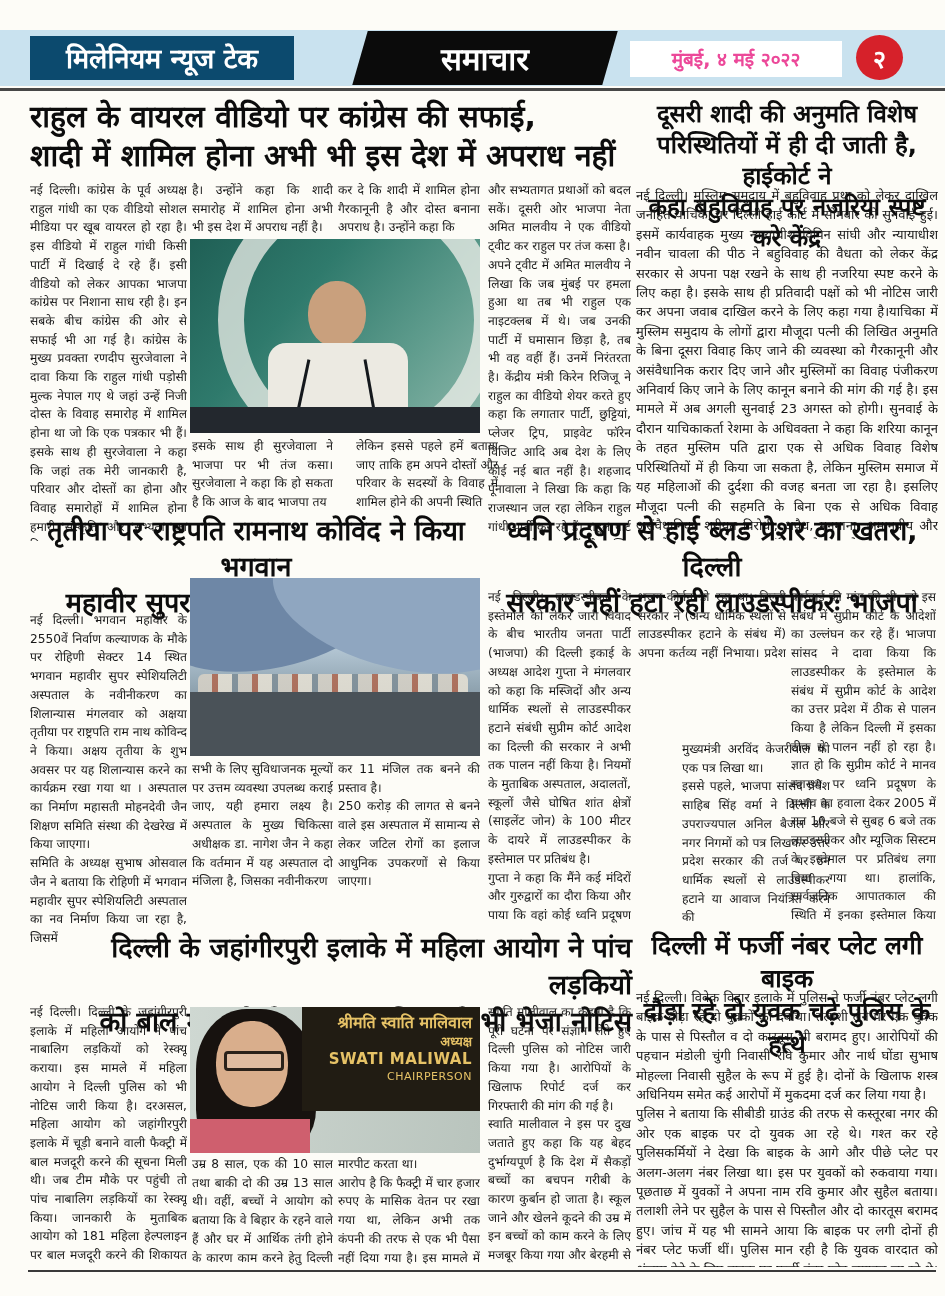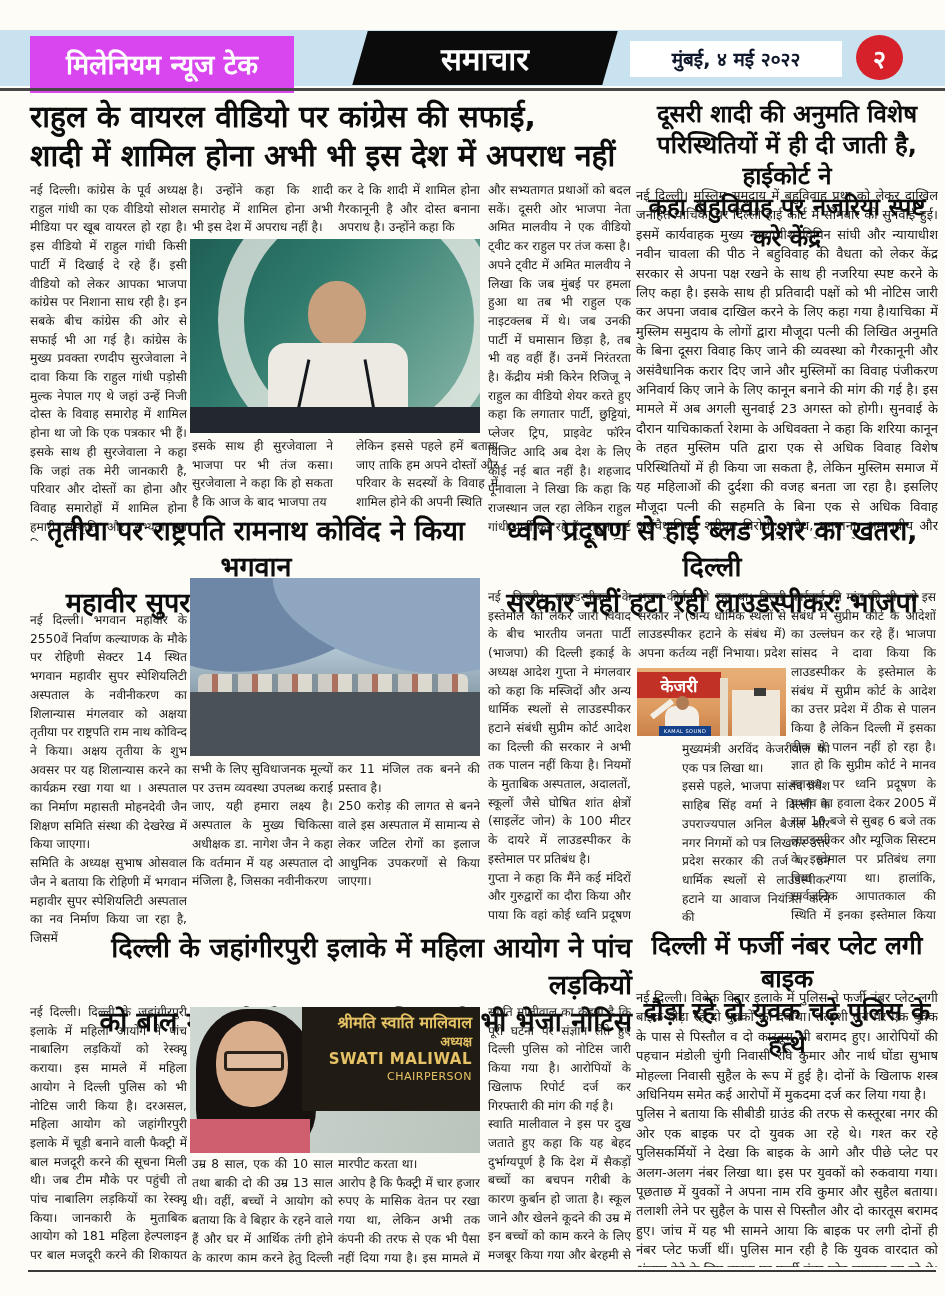--- a/index.html
+++ b/index.html
@@ -1,28 +1,28 @@
 <!DOCTYPE html>
 <html><head>
 <meta charset="utf-8">
 <style>
   html,body{margin:0;padding:0;background:#e9e9e6;}
   .page{position:relative;width:945px;height:1296px;margin:0 auto;background:#fdfcf7;
         font-family:"DejaVu Sans","Liberation Sans",sans-serif;overflow:hidden;}
   
   .mast-band{position:absolute;left:0;top:30px;width:945px;height:56px;background:#c9e2ef;}
-  .brand-box{position:absolute;left:30px;top:36px;width:264px;height:57px;background:#d946ef;
+  .brand-box{position:absolute;left:30px;top:36px;width:264px;height:44px;background:#0c4a6e;
              display:flex;align-items:center;justify-content:center;}
   .brand-box span{color:#fff;font-weight:bold;font-size:27px;line-height:1;}
   .section-ribbon{position:absolute;left:360px;top:31px;width:250px;height:54px;background:#0b0b0b;
                   transform:skewX(-16deg);display:flex;align-items:center;justify-content:center;}
   .section-ribbon span{transform:skewX(16deg);color:#fff;font-weight:bold;font-size:31px;}
   .date-box{position:absolute;left:630px;top:41px;width:212px;height:36px;background:#fff;
             display:flex;align-items:center;justify-content:center;}
-  .date-box span{font-weight:bold;font-size:19px;color:#0f172a;}
+  .date-box span{font-weight:bold;font-size:19px;color:#ec4899;}
   .page-circle{position:absolute;left:856px;top:35px;width:47px;height:45px;border-radius:50%;
                background:#d6212a;display:flex;align-items:center;justify-content:center;}
   .page-circle span{color:#fff;font-weight:bold;font-size:25px;}
   .mast-rule{position:absolute;left:0;top:88px;width:945px;height:3px;background:#474747;}
   .bottom-rule{position:absolute;left:28px;top:1270px;width:908px;height:2px;background:#3a3a3a;}
   
   .headline{position:absolute;font-weight:bold;color:#0c0c0c;white-space:pre-line;}
   .hlA{left:30px;top:97px;width:602px;font-size:30px;line-height:39px;text-align:left;}
   .hlB{left:636px;top:99px;width:302px;font-size:24px;line-height:31px;text-align:center;}
   .hlC{left:30px;top:513px;width:452px;font-size:27px;line-height:36px;text-align:center;}
@@ -157,30 +157,20 @@
   </div>
   <div class="col c2c">सभी के लिए सुविधाजनक मूल्यों पर उत्तम व्यवस्था उपलब्ध कराई जाए, यही हमारा लक्ष्य है। अस्पताल के मुख्य चिकित्सा अधीक्षक डा. नागेश जैन ने कहा कि वर्तमान में यह अस्पताल दो मंजिला है, जिसका नवीनीकरण</div>
   <div class="col c3c">कर 11 मंजिल तक बनने की प्रस्ताव है।
 250 करोड़ की लागत से बनने वाले इस अस्पताल में सामान्य से लेकर जटिल रोगों का इलाज आधुनिक उपकरणों से किया जाएगा।</div>
 
   <div class="headline hlD">ध्वनि प्रदूषण से हाई ब्लड प्रेशर का खतरा, दिल्ली
 सरकार नहीं हटा रही लाउडस्पीकरः भाजपा</div>
   <div class="col d1">नई दिल्ली। लाउडस्पीकर के इस्तेमाल को लेकर जारी विवाद के बीच भारतीय जनता पार्टी (भाजपा) की दिल्ली इकाई के अध्यक्ष आदेश गुप्ता ने मंगलवार को कहा कि मस्जिदों और अन्य धार्मिक स्थलों से लाउडस्पीकर हटाने संबंधी सुप्रीम कोर्ट आदेश का दिल्ली की सरकार ने अभी तक पालन नहीं किया है। नियमों के मुताबिक अस्पताल, अदालतों, स्कूलों जैसे घोषित शांत क्षेत्रों (साइलेंट जोन) के 100 मीटर के दायरे में लाउडस्पीकर के इस्तेमाल पर प्रतिबंध है।
 गुप्ता ने कहा कि मैंने कई मंदिरों और गुरुद्वारों का दौरा किया और पाया कि वहां कोई ध्वनि प्रदूषण नहीं था। मंदिर और गुरुद्वारों के परिसर के अंदर</div>
   <div class="col d2t">भजन-कीर्तन हो रहा था। दिल्ली सरकार ने (अन्य धार्मिक स्थलों से लाउडस्पीकर हटाने के संबंध में) अपना कर्तव्य नहीं निभाया। प्रदेश अध्यक्ष गुप्ता ने इस सिलसिले में सोमवार को दिल्ली के</div>
-  <div class="photo phD">
-    <div class="banner">केजरी</div>
-    <div class="minaret"></div>
-    <div class="mosque"></div>
-    <div class="spk"></div>
-    <div class="arm"></div>
-    <div class="man"></div>
-    <div class="manhead"></div>
-    <div class="pod">KAMAL SOUND</div>
-  </div>
   <div class="col d2b">मुख्यमंत्री अरविंद केजरीवाल को एक पत्र लिखा था।
 इससे पहले, भाजपा सांसद प्रवेश साहिब सिंह वर्मा ने दिल्ली के उपराज्यपाल अनिल बैजल और नगर निगमों को पत्र लिखकर उत्तर प्रदेश सरकार की तर्ज पर उन धार्मिक स्थलों से लाउडस्पीकर हटाने या आवाज नियंत्रित करने की</div>
   <div class="col d3">कार्रवाई की मांग की थी, जो इस संबंध में सुप्रीम कोर्ट के आदेशों का उल्लंघन कर रहे हैं। भाजपा सांसद ने दावा किया कि लाउडस्पीकर के इस्तेमाल के संबंध में सुप्रीम कोर्ट के आदेश का उत्तर प्रदेश में ठीक से पालन किया है लेकिन दिल्ली में इसका ठीक से पालन नहीं हो रहा है। ज्ञात हो कि सुप्रीम कोर्ट ने मानव स्वास्थ्य पर ध्वनि प्रदूषण के प्रभाव का हवाला देकर 2005 में रात 10 बजे से सुबह 6 बजे तक लाउडस्पीकर और म्यूजिक सिस्टम के इस्तेमाल पर प्रतिबंध लगा दिया गया था। हालांकि, सार्वजनिक आपातकाल की स्थिति में इनका इस्तेमाल किया जा सकता था। केजरीवाल को लिखे पत्र में गुप्ता ने कहा कि दिल्ली में ध्वनि प्रदूषण बड़ी चिंता का कारण बन गया है।</div>
 
   <div class="headline hlE">दिल्ली के जहांगीरपुरी इलाके में महिला आयोग ने पांच लड़कियों
 को बाल मजदूरी से छुड़ाया, पुलिस को भी भेजा नोटिस</div>
   <div class="col e1">नई दिल्ली।  दिल्ली के जहांगीरपुरी इलाके में महिला आयोग ने पांच नाबालिग लड़कियों को रेस्क्यू कराया। इस मामले में महिला आयोग ने दिल्ली पुलिस को भी नोटिस जारी किया है। दरअसल, महिला आयोग को जहांगीरपुरी इलाके में चूड़ी बनाने वाली फैक्ट्री में बाल मजदूरी करने की सूचना मिली थी। जब टीम मौके पर पहुंची तो पांच नाबालिग लड़कियों का रेस्क्यू किया। जानकारी के मुताबिक आयोग को 181 महिला हेल्पलाइन पर बाल मजदूरी करने की शिकायत दर्ज कराई गई थी।
 चूड़ी बनाने वाली फैक्ट्री में बाल श्रम के साथ बच्चों के साथ बदसलूकी और मारपीट भी हो रही</div>
   <div class="photo phE">
     <div class="hair"></div>

